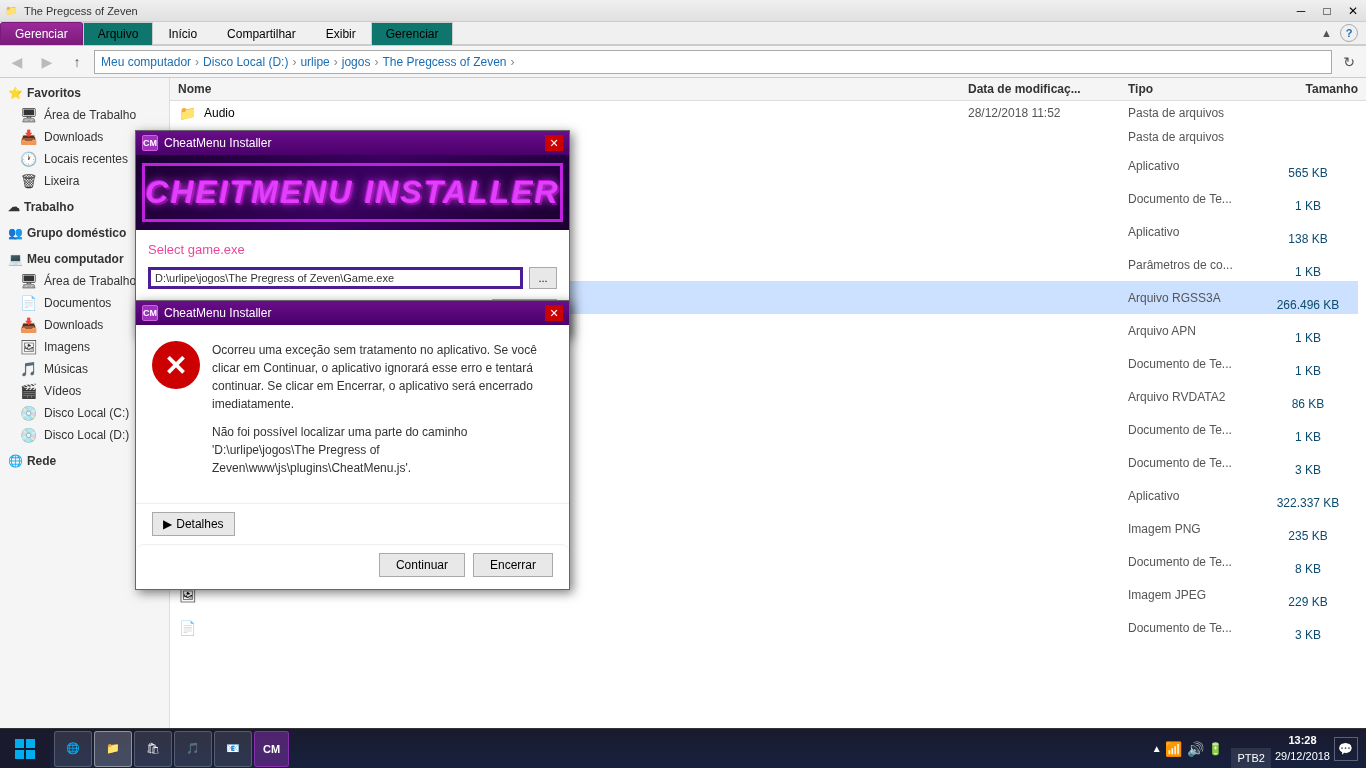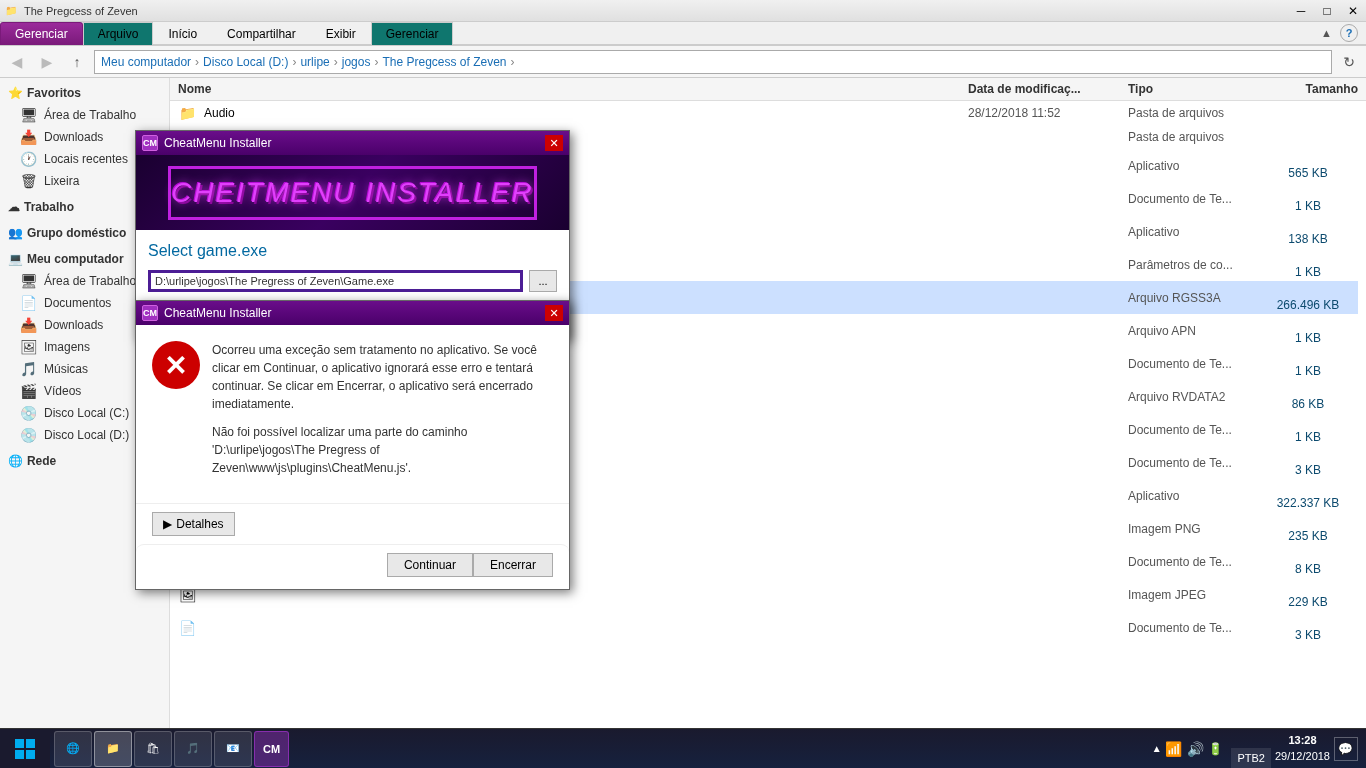--- a/index.html
+++ b/index.html
@@ -78,40 +78,40 @@
     .status-right { margin-left: auto; display: flex; gap: 4px; }
     .view-btn { width: 20px; height: 18px; display: flex; align-items: center; justify-content: center; cursor: pointer; border: 1px solid transparent; }
 
     
     .dialog-overlay { position: absolute; top: 0; left: 0; right: 0; bottom: 40px; z-index: 200; }
     .dialog-cheatmenu { position: absolute; top: 130px; left: 135px; width: 435px; background: #fff; border: 1px solid #666; box-shadow: 3px 3px 10px rgba(0,0,0,0.5); z-index: 300; }
     .dialog-title-bar { height: 24px; background: linear-gradient(to bottom, #6a0d8a, #4a006a); display: flex; align-items: center; justify-content: space-between; padding: 0 6px; color: white; font-size: 12px; }
     .dialog-title-icon { width: 16px; height: 16px; background: #a030c0; border: 1px solid #d060e0; border-radius: 2px; display: flex; align-items: center; justify-content: center; font-size: 9px; color: white; font-weight: bold; }
     .dialog-close-btn { width: 18px; height: 16px; background: #cc0000; border: none; color: white; cursor: pointer; display: flex; align-items: center; justify-content: center; font-size: 11px; }
     .dialog-header-img { width: 100%; height: 75px; background: linear-gradient(135deg, #1a0030 0%, #3a0060 50%, #1a0030 100%); display: flex; align-items: center; justify-content: center; overflow: hidden; position: relative; }
-    .cheatmenu-logo { font-size: 28px; font-weight: 400; color: #e040fb; text-shadow: 0 0 10px #e040fb, 2px 2px 0 #800090, -1px -1px 0 #b000d0; letter-spacing: 2px; font-style: italic; text-transform: uppercase; border: 3px solid #c020e0; padding: 8px 0; }
+    .cheatmenu-logo { font-size: 32px; font-weight: 700; color: #e040fb; text-shadow: 0 0 10px #e040fb, 2px 2px 0 #800090, -1px -1px 0 #b000d0; letter-spacing: 2px; font-style: italic; text-transform: uppercase; border: 3px solid #c020e0; padding: 8px 0; }
     .dialog-body { padding: 12px; }
     .dialog-field { display: flex; align-items: center; gap: 6px; margin-bottom: 10px; }
-    .dialog-label { font-size: 16px; color: #0369a1; white-space: nowrap; }
+    .dialog-label { font-size: 13px; color: #ec4899; white-space: nowrap; }
     .dialog-input { flex: 1; height: 22px; border: 3px solid #4c1d95; padding: 0 4px; font-size: 11px; color: #333; }
     .dialog-browse-btn { width: 28px; height: 22px; background: #e8e8e8; border: 1px solid #aaa; cursor: pointer; font-size: 11px; display: flex; align-items: center; justify-content: center; }
     .dialog-field2 { display: flex; align-items: center; justify-content: space-between; }
     .dialog-field2-label { font-size: 12px; color: #333; }
     .dialog-install-btn { padding: 4px 16px; background: #e8e8e8; border: 1px solid #aaa; cursor: pointer; font-size: 12px; }
 
     
     .dialog-error { position: absolute; top: 300px; left: 135px; width: 435px; background: #fff; border: 1px solid #666; box-shadow: 3px 3px 10px rgba(0,0,0,0.5); z-index: 400; }
     .dialog-error-title { height: 24px; background: linear-gradient(to bottom, #6a0d8a, #4a006a); display: flex; align-items: center; justify-content: space-between; padding: 0 6px; color: white; font-size: 12px; }
     .dialog-error-close { width: 18px; height: 16px; background: #cc0000; border: none; color: white; cursor: pointer; display: flex; align-items: center; justify-content: center; font-size: 11px; }
     .dialog-error-body { padding: 16px; display: flex; gap: 12px; }
     .error-icon { width: 48px; height: 48px; border-radius: 50%; background: #cc0000; display: flex; align-items: center; justify-content: center; flex-shrink: 0; }
     .error-icon-inner { color: white; font-size: 28px; font-weight: bold; }
     .error-text { flex: 1; font-size: 12px; color: #333; line-height: 1.5; }
     .error-text p { margin-bottom: 10px; }
-    .dialog-error-buttons { display: flex; justify-content: flex-end; padding: 8px 16px 12px; border-top: 1px solid #eee; border-radius: 8px; }
+    .dialog-error-buttons { display: flex; justify-content: flex-end; gap: 8px; padding: 8px 16px 12px; border-top: 1px solid #eee; border-radius: 8px; }
     .dialog-error-details { display: flex; align-items: center; gap: 4px; padding: 8px 16px; border-top: 1px solid #eee; }
     .details-btn { padding: 4px 10px; background: #e8e8e8; border: 1px solid #aaa; cursor: pointer; font-size: 12px; display: flex; align-items: center; gap: 4px; }
     .btn-primary { padding: 4px 16px; background: #e8e8e8; border: 1px solid #aaa; cursor: pointer; font-size: 12px; }
   </style>
 </head>
 <body>
 
 <div class="explorer-window">
 
   <div class="title-bar">

